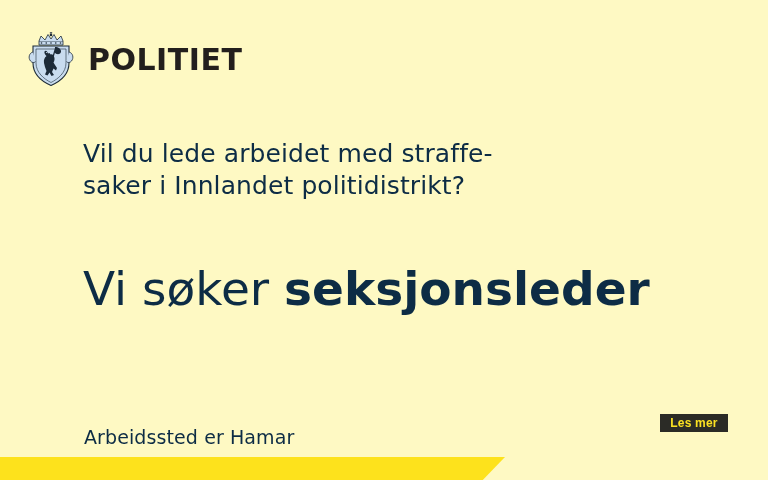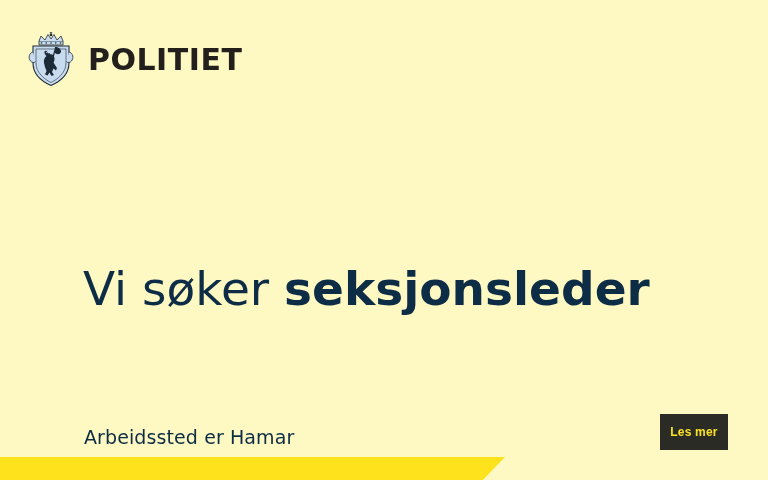--- a/index.html
+++ b/index.html
@@ -93,21 +93,21 @@
     white-space: nowrap;
     margin-top: 14px;
   }
 
   
   #cta-button {
     position: absolute;
     left: 660px;
     top: 414px;
     width: 68px;
-    height: 36px;
+    height: 18px;
     background: #2b2b26;
     border: 0;
     padding: 0;
     display: flex;
     align-items: center;
     justify-content: center;
     cursor: pointer;
   }
   #cta-button-label {
     font-size: 12px;
@@ -171,20 +171,24 @@
 
           <path d="M58 30 C65 30 70 34 70 39 C70 43 66 45 61 44 L58 42 Z"></path>
 
           <circle cx="41" cy="41" r="1.2" fill="#c9dcef"></circle>
         </g>
       </svg>
     </span>
     <span id="brand-wordmark">POLITIET</span>
   </div>
 
+  <div id="kicker-question">
+    <span class="kline">Vil du lede arbeidet med straffe-</span>
+    <span class="kline">saker i Innlandet politidistrikt?</span>
+  </div>
 
   <div id="headline">
     <span class="headline-light">Vi søker </span><span class="headline-strong">seksjonsleder</span>
   </div>
 
   <div id="location-line">Arbeidssted er Hamar</div>
 
   <button id="cta-button">
     <span id="cta-button-label">Les mer</span>
   </button>

